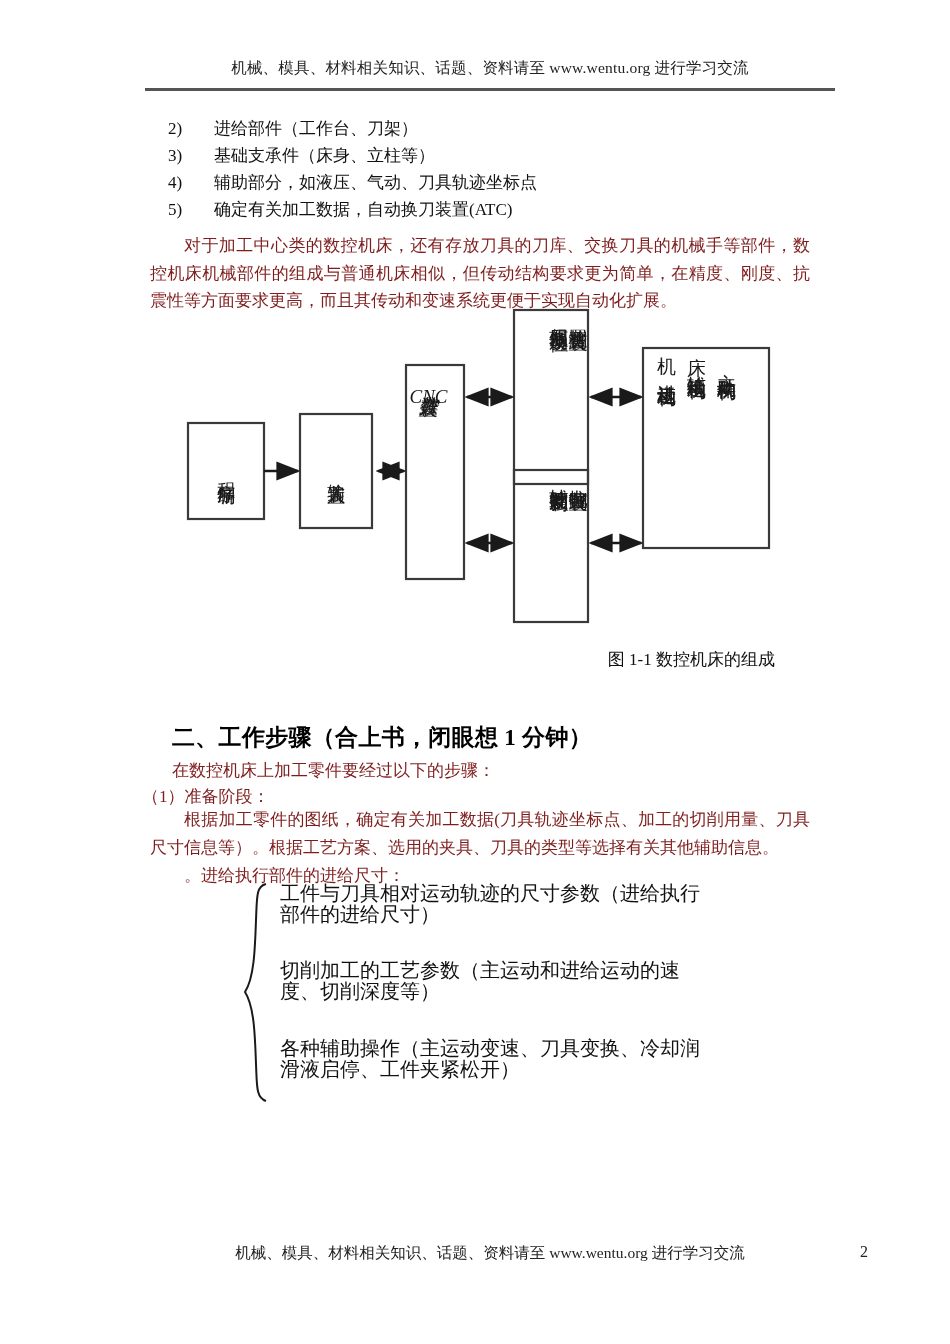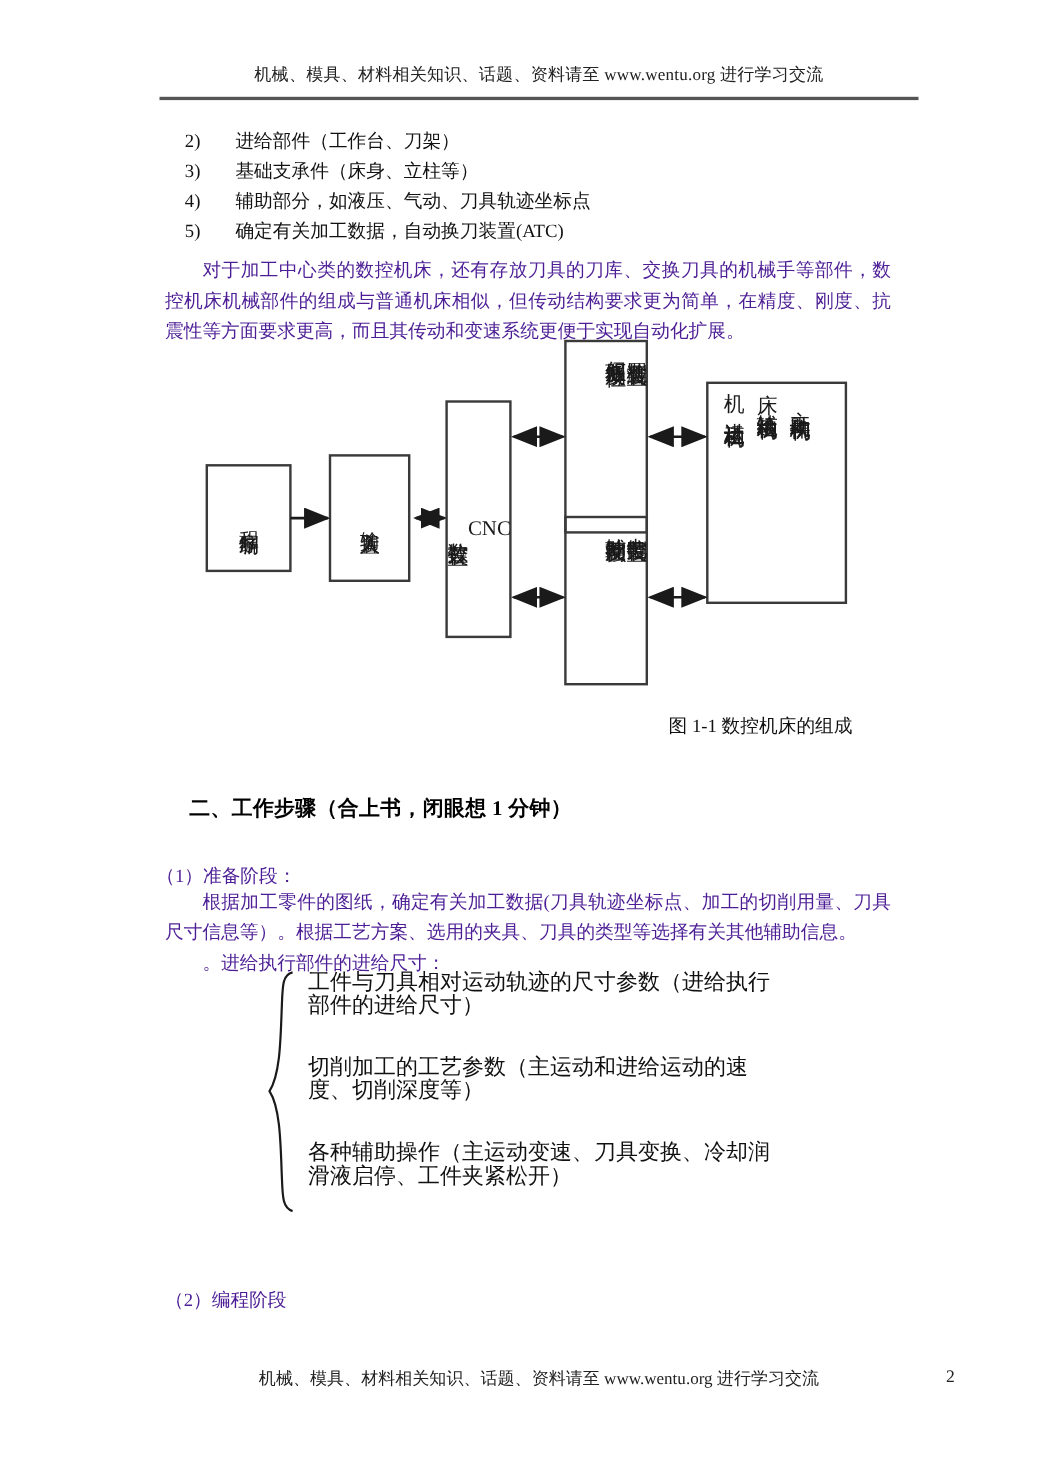--- a/index.html
+++ b/index.html
@@ -22,33 +22,33 @@
   }
 
   
   .numlist{position:absolute;left:168px;top:115px;width:660px;}
   .numlist .row{display:flex;font-size:17px;line-height:27px;color:#111;}
   .numlist .num{width:46px;flex:0 0 46px;}
   .numlist .txt{flex:1 1 auto;}
 
   
   .para{
-    position:absolute;font-size:17px;line-height:27.5px;color:#4c1d95;
+    position:absolute;font-size:17px;line-height:27.5px;color:#7f1d1d;
     text-align:justify;text-justify:inter-ideograph;
   }
   #para-machining{left:150px;top:232px;width:660px;text-indent:2em;}
   #para-steps{left:172px;top:757px;width:640px;}
   #para-prep{left:142px;top:783px;width:660px;}
   #para-basis{left:150px;top:806px;width:660px;text-indent:2em;text-align:justify;}
   #para-info{left:150px;top:862px;width:660px;text-indent:2em;}
   #para-program{left:150px;top:1168px;width:660px;}
 
   .heading{
     position:absolute;left:172px;top:722px;
-    font-size:19px;font-weight:bold;color:#000;letter-spacing:.3px;
+    font-size:23px;font-weight:bold;color:#000;letter-spacing:.3px;
   }
 
   
   .diagram{position:absolute;left:0;top:0;width:950px;height:700px;}
 
   .caption{
     position:absolute;left:175px;top:648px;width:600px;
     text-align:right;font-size:17px;color:#111;
   }
 
@@ -136,21 +136,21 @@
 
     
     <div style="position:absolute;left:188px;top:423px;width:76px;height:96px;display:flex;align-items:center;justify-content:center;">
       <span class="vt" style="font-size:18px;">程序编制</span>
     </div>
 
     <div style="position:absolute;left:300px;top:414px;width:72px;height:114px;display:flex;align-items:center;justify-content:center;">
       <span class="vt" style="font-size:18px;">输入装置</span>
     </div>
 
-    <div style="position:absolute;left:406px;top:365px;width:45px;height:214px;display:flex;flex-direction:row;align-items:center;justify-content:flex-start;padding-top:16px;box-sizing:border-box;">
+    <div style="position:absolute;left:406px;top:365px;width:45px;height:214px;display:flex;flex-direction:column;align-items:center;justify-content:flex-start;padding-top:16px;box-sizing:border-box;font-style:italic;">
       <span class="vt" style="font-size:19px;">数控装置</span>
       <span style="font-size:19px;margin-top:1px;">CNC</span>
     </div>
 
     <div style="position:absolute;left:514px;top:310px;width:74px;height:174px;display:flex;flex-direction:row-reverse;justify-content:flex-start;padding-top:4px;box-sizing:border-box;">
       <span class="vt" style="font-size:19px;">置检测装置</span>
       <span class="vt" style="font-size:19px;">伺服驱动及位</span>
     </div>
 
     <div style="position:absolute;left:514px;top:470px;width:74px;height:152px;display:flex;flex-direction:row-reverse;justify-content:flex-start;padding-top:4px;box-sizing:border-box;">
@@ -172,32 +172,32 @@
         <span class="vt" style="font-size:19px;">机</span>
         <span class="vt" style="font-size:19px;margin-top:26px;">进运动机构</span>
       </div>
     </div>
   </div>
 
   <div class="caption">图 1-1 数控机床的组成</div>
 
   <div class="heading">二、工作步骤（合上书，闭眼想 1 分钟）</div>
 
+  <div class="para" id="para-steps">在数控机床上加工零件要经过以下的步骤：</div>
   <div class="para" id="para-prep">（1）准备阶段：</div>
   <div class="para" id="para-basis">根据加工零件的图纸，确定有关加工数据(刀具轨迹坐标点、加工的切削用量、刀具尺寸信息等）。根据工艺方案、选用的夹具、刀具的类型等选择有关其他辅助信息。</div>
   <div class="para" id="para-info">。进给执行部件的进给尺寸：</div>
 
   <div class="brace-wrap">
     <svg class="brace-svg" width="44" height="225" viewBox="0 0 44 225">
       <path d="M26,4 C16,6 17,18 16,40 C15,70 14,98 5,112 C14,126 15,154 16,184
                C17,206 16,218 26,221" fill="none" stroke="#1a1a1a" stroke-width="2"></path>
     </svg>
     <div class="brace-item" id="brace-item-0">工件与刀具相对运动轨迹的尺寸参数（进给执行部件的进给尺寸）</div>
     <div class="brace-item" id="brace-item-1">切削加工的工艺参数（主运动和进给运动的速度、切削深度等）</div>
     <div class="brace-item" id="brace-item-2">各种辅助操作（主运动变速、刀具变换、冷却润滑液启停、工件夹紧松开）</div>
   </div>
 
-  <div class="para" id="para-program">（2）编程阶段</div>
 
   <div class="footer-text">机械、模具、材料相关知识、话题、资料请至 www.wentu.org 进行学习交流</div>
   <div class="footer-page">2</div>
 
 </div>
 
 </body></html>

